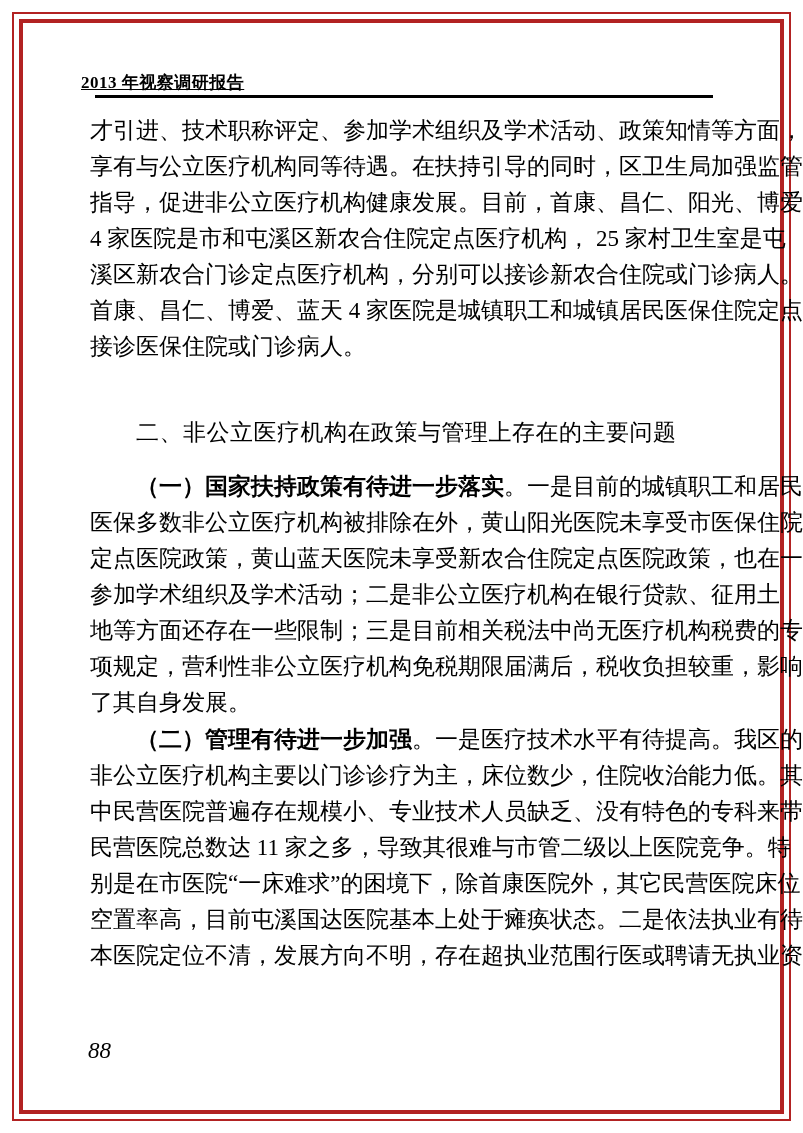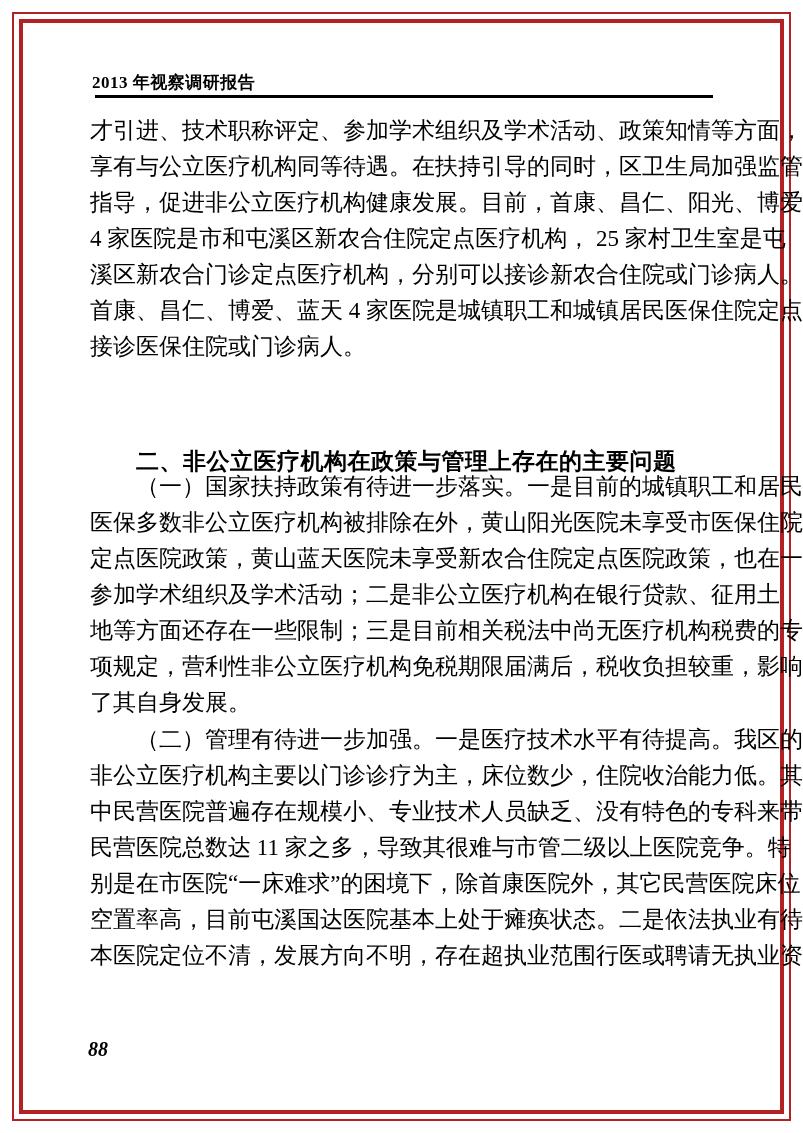--- a/index.html
+++ b/index.html
@@ -24,26 +24,27 @@
   }
   .frame-inner {
     position: absolute;
     inset: 19px;
     border: 4px solid var(--border-color, #b22222);
     box-sizing: border-box;
     pointer-events: none;
   }
   .header-title {
     position: absolute;
-    left: 92px;
+    left: 81px;
     top: 71px;
     font-size: 17px;
     font-weight: bold;
     letter-spacing: 0.5px;
     white-space: nowrap;
+    text-decoration: underline;
   }
   .header-rule {
     position: absolute;
     left: 95px;
     top: 95px;
     width: 618px;
     height: 3px;
     background: var(--rule-color, #000);
   }
   .textblock {
@@ -62,39 +63,38 @@
   }
   .line.last {
     text-align: left;
     text-align-last: left;
   }
   .line.indent {
     padding-left: 46px;
   }
   .lead-bold {
     font-family: "Liberation Sans", "DejaVu Sans", sans-serif;
-    font-weight: normal;
+    font-weight: bold;
   }
   .section-heading {
     position: absolute;
     left: 136px;
     top: 417px;
     font-size: 23px;
-    font-weight: bold;
+    font-weight: normal;
     font-family: "Liberation Sans", "DejaVu Sans", sans-serif;
     white-space: nowrap;
     letter-spacing: 0.5px;
-    margin-top: 29px;
   }
   .page-number {
     position: absolute;
     left: 88px;
     top: 1038px;
-    font-size: 20px;
-    font-weight: bold;
+    font-size: 23px;
+    font-weight: normal;
     font-style: italic;
   }
 </style>
 </head>
 <body style="color: rgb(0, 0, 0);">
 
 <div class="frame-outer"></div>
 <div class="frame-inner"></div>
 
 <div class="header-title">2013 年视察调研报告</div>

